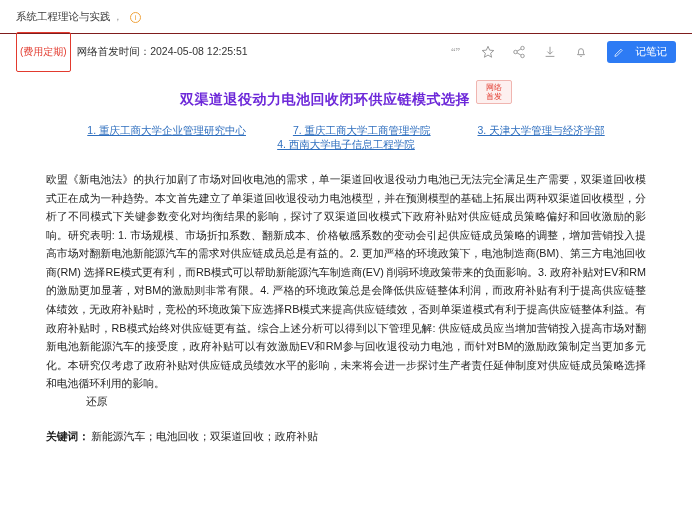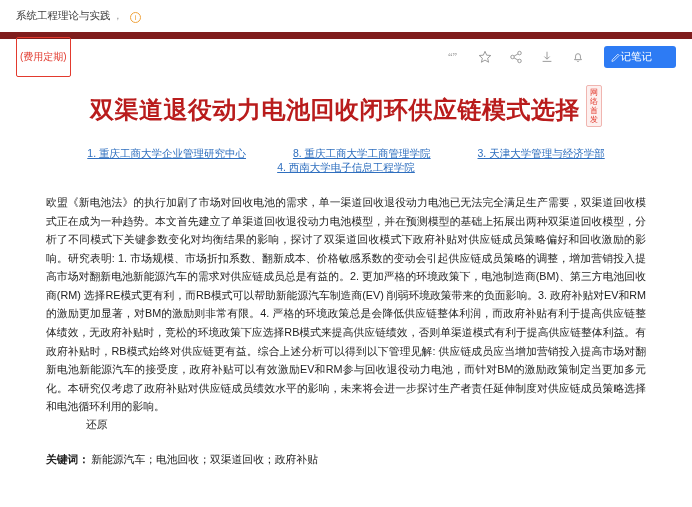--- a/index.html
+++ b/index.html
@@ -13,21 +13,21 @@
     width: 692px;
     height: 507px;
     overflow: hidden;
     position: relative;
     color: #222;
   }
 
   
   .topbar {
     height: 34px;
-    border-bottom: 7px solid #7f1d1d;
+    border-bottom: 1px solid #7f1d1d;
     display: flex;
     align-items: center;
     padding: 16px 16px;
     font-size: 10.5px;
     color: #3b3b3b;
   }
   .topbar .sep { color: #999; margin: 0 2px; }
   .topbar .rate-link { color: #3b3b3b; }
   .topbar .info-badge {
     display: inline-block;
@@ -78,59 +78,59 @@
     color: #8e8e8e;
     cursor: pointer;
   }
   .act-icons .ic svg { display: block; }
   .note-btn {
     margin-left: 18px;
     background: #2d7bf4;
     color: #fff;
     border-radius: 3px;
     font-size: 10.5px;
-    padding: 4px 24px 4px 7px;
+    padding: 4px 9px 4px 7px;
     display: inline-flex;
     align-items: center;
-    gap: 0;
+    gap: 12px;
     cursor: pointer;
     white-space: nowrap;
   }
   .note-btn svg { display: block; }
 
   
   .article {
     padding: 0 46px;
   }
   .title-wrap {
     text-align: center;
     margin-top: 18px;
     margin-bottom: 4px;
     position: relative;
   }
   .title {
     display: inline-block;
-    font-size: 24px;
+    font-size: 14px;
     font-weight: bold;
-    color: #b91c1c;
+    color: #6d28d9;
     letter-spacing: 0.5px;
     position: relative;
   }
   .net-first {
     display: inline-block;
     vertical-align: middle;
     margin-left: 6px;
     color: #e23a2e;
     border: 1px solid #f0b5b0;
     background: #fdf0ef;
     border-radius: 2px;
     font-size: 8px;
     line-height: 9px;
     padding: 2px 2px;
-    width: 16px;
+    width: 36px;
     text-align: center;
     position: relative;
     top: -8px;
   }
   .net-first span { display: block; }
 
   .authors {
     text-align: center;
     margin-top: 34px;
     font-size: 11.5px;
@@ -202,20 +202,23 @@
 <body>
 
 <div class="topbar">
   <span>系统工程理论与实践</span>
   <span class="sep">，</span>
   <span class="info-badge">i</span>
 </div>
 
 <div class="metarow">
   <span class="tag-red">(费用定期)</span>
+  <span class="pubtime">
+    <span class="label">网络首发时间：</span><span>2024-05-08 12:25:51</span>
+  </span>
   <span class="spacer"></span>
   <span class="act-icons">
     <span class="ic">
       <svg width="15" height="15" viewBox="0 0 16 16">
           <text x="1" y="11" font-size="11" font-family="Liberation Serif, serif" fill="#8e8e8e">“”</text>
         </svg>
     </span>
     <span class="ic">
       <svg width="14" height="14" viewBox="0 0 16 16">
           <polygon points="8,1.5 9.9,5.9 14.6,6.3 11,9.4 12.1,14 8,11.5 3.9,14 5,9.4 1.4,6.3 6.1,5.9" fill="none" stroke="#8e8e8e" stroke-width="1"></polygon>
@@ -254,21 +257,21 @@
 
 <div class="article">
 
   <div class="title-wrap">
     <span class="title">双渠道退役动力电池回收闭环供应链模式选择</span><span class="net-first"><span>网络</span><span>首发</span></span>
   </div>
 
 
   <div class="affils">
     <span class="af">1. 重庆工商大学企业管理研究中心</span>
-    <span class="af">8. 重庆工商大学工商管理学院</span>
+    <span class="af">7. 重庆工商大学工商管理学院</span>
     <span class="af">3. 天津大学管理与经济学部</span>
     <span class="af">4. 西南大学电子信息工程学院</span>
   </div>
 
   <div class="block abs">
     <span class="val">欧盟《新电池法》的执行加剧了市场对回收电池的需求，单一渠道回收退役动力电池已无法完全满足生产需要，双渠道回收模式正在成为一种趋势。本文首先建立了单渠道回收退役动力电池模型，并在预测模型的基础上拓展出两种双渠道回收模型，分析了不同模式下关键参数变化对均衡结果的影响，探讨了双渠道回收模式下政府补贴对供应链成员策略偏好和回收激励的影响。研究表明: 1. 市场规模、市场折扣系数、翻新成本、价格敏感系数的变动会引起供应链成员策略的调整，增加营销投入提高市场对翻新电池新能源汽车的需求对供应链成员总是有益的。2. 更加严格的环境政策下，电池制造商(BM)、第三方电池回收商(RM) 选择RE模式更有利，而RB模式可以帮助新能源汽车制造商(EV) 削弱环境政策带来的负面影响。3. 政府补贴对EV和RM的激励更加显著，对BM的激励则非常有限。4. 严格的环境政策总是会降低供应链整体利润，而政府补贴有利于提高供应链整体绩效，无政府补贴时，竞松的环境政策下应选择RB模式来提高供应链绩效，否则单渠道模式有利于提高供应链整体利益。有政府补贴时，RB模式始终对供应链更有益。综合上述分析可以得到以下管理见解: 供应链成员应当增加营销投入提高市场对翻新电池新能源汽车的接受度，政府补贴可以有效激励EV和RM参与回收退役动力电池，而针对BM的激励政策制定当更加多元化。本研究仅考虑了政府补贴对供应链成员绩效水平的影响，未来将会进一步探讨生产者责任延伸制度对供应链成员策略选择和电池循环利用的影响。</span>
   </div>
   <div class="restore">还原</div>
 
   <div class="block kw">

